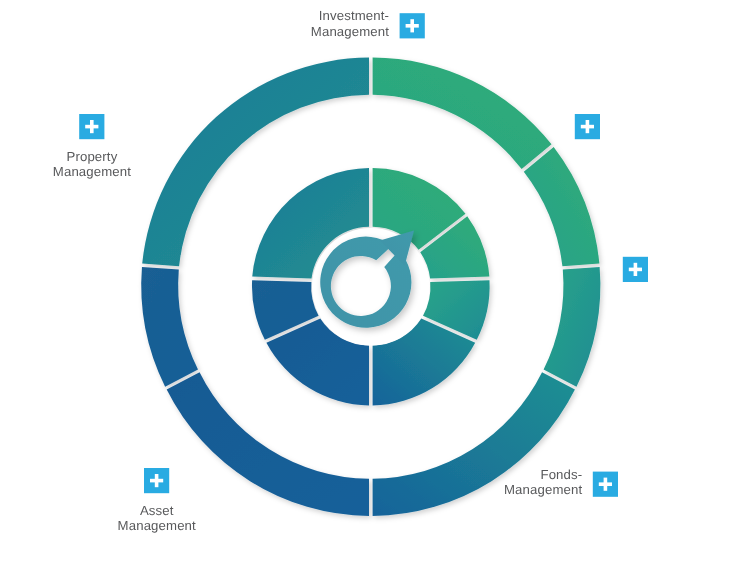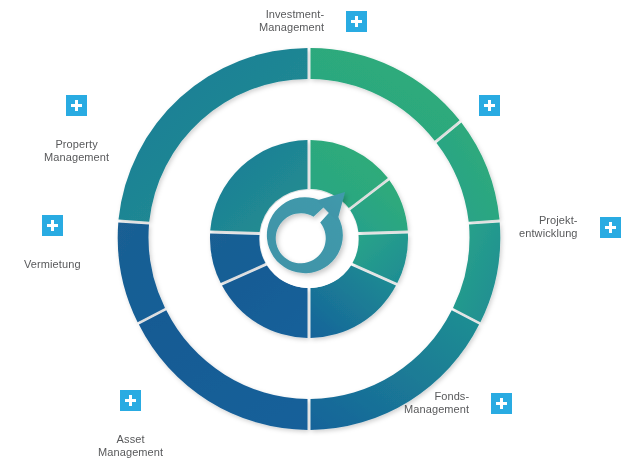--- a/index.html
+++ b/index.html
@@ -28,21 +28,21 @@
     top: 0;
     width: 630px;
     height: 471px;
   }
 
   
   .label-group {
     position: absolute;
     display: flex;
     align-items: center;
-    gap: 22px;
+    gap: 9px;
     white-space: nowrap;
   }
   .label-group.left  { flex-direction: column; }
   .label-group.right { flex-direction: row; }
 
   .label-text {
     font-size: 11px;
     line-height: 13px;
     color: #58595b;
     font-family: "Liberation Sans", sans-serif;
@@ -81,21 +81,21 @@
     width: 3px;
     height: 11px;
     margin-left: -1.5px;
     margin-top: -5.5px;
   }
 
   
   #lbl-investment      { left: 259px; top: 8px; }
   #lbl-finanzierung    { left: 479px; top: 95px; }
   #lbl-projekt         { left: 519px; top: 214px; }
-  #lbl-fonds           { left: 404px; top: 390px; }
+  #lbl-fonds           { left: 420px; top: 390px; }
   #lbl-asset           { left: 98px;  top: 390px; justify-content: space-between; }
   #lbl-vermietung      { left: 24px;  top: 215px; }
   #lbl-property        { left: 44px;  top: 95px; }
 </style>
 </head>
 <body>
 
 <div id="stage">
 
   <svg class="wheel-svg" viewBox="0 0 630 471" aria-hidden="true">
@@ -198,49 +198,39 @@
       <div>Management</div>
     </div>
     <button class="plus-btn" aria-label="Investment-"></button>
   </div>
 
   <div class="label-group right" id="lbl-finanzierung">
     <button class="plus-btn" aria-label="Finanzierungs-"></button>
   </div>
 
   <div class="label-group right" id="lbl-projekt">
-    <div class="label-text ta-right">
-      <div>Projekt-</div>
-      <div>entwicklung</div>
-    </div>
     <button class="plus-btn" aria-label="Projekt-"></button>
   </div>
 
   <div class="label-group right" id="lbl-fonds">
     <div class="label-text ta-right">
       <div>Fonds-</div>
       <div>Management</div>
     </div>
     <button class="plus-btn" aria-label="Fonds-"></button>
   </div>
 
   <div class="label-group left" id="lbl-asset">
     <button class="plus-btn" aria-label="Asset"></button>
     <div class="label-text ta-center">
       <div>Asset</div>
       <div>Management</div>
     </div>
   </div>
 
-  <div class="label-group left" id="lbl-vermietung">
-    <button class="plus-btn" aria-label="Vermietung"></button>
-    <div class="label-text ta-left">
-      <div>Vermietung</div>
-    </div>
-  </div>
 
   <div class="label-group left" id="lbl-property">
     <button class="plus-btn" aria-label="Property"></button>
     <div class="label-text ta-center">
       <div>Property</div>
       <div>Management</div>
     </div>
   </div>
 
 </div>

